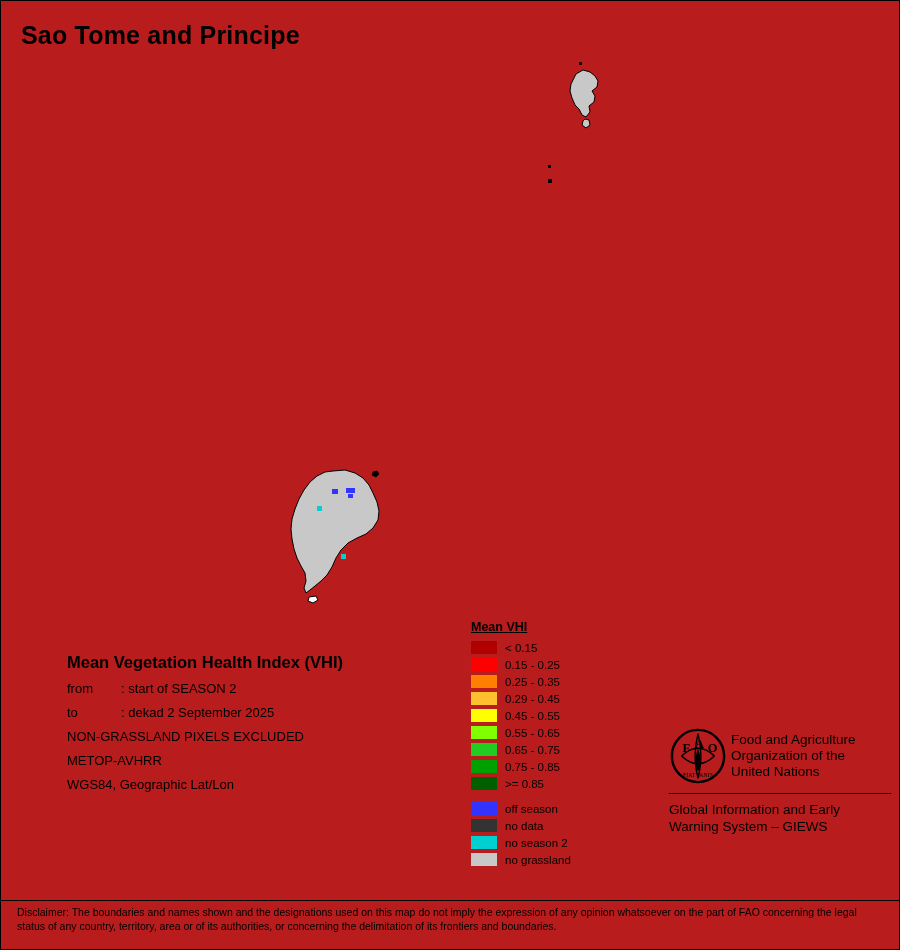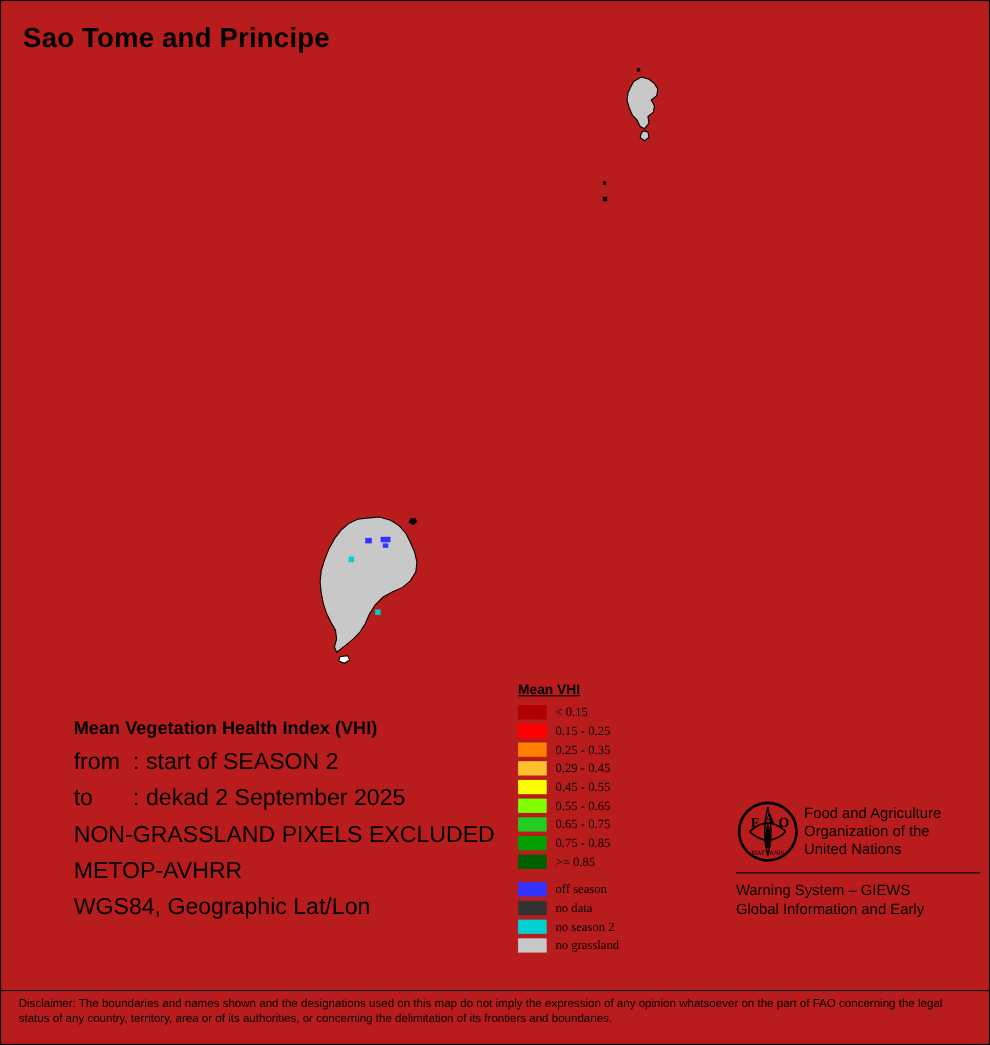--- a/index.html
+++ b/index.html
@@ -45,21 +45,21 @@
     width: 440px;
     margin-left: 48px;
   }
   .meta-title {
     font-size: 16.5px;
     font-weight: bold;
     color: #000;
     margin-bottom: 9px;
   }
   .meta-row {
-    font-size: 21px;
+    font-size: 13px;
     color: #000;
     margin-bottom: 9px;
     white-space: nowrap;
   }
   .meta-row .lbl {
     display: inline-block;
     width: 54px;
   }
   
   .legend {
@@ -71,21 +71,20 @@
     font-size: 12.5px;
     font-weight: bold;
     color: #000;
     text-decoration: underline;
     margin-bottom: 5px;
   }
   .legend-row {
     display: flex;
     align-items: center;
     height: 17px;
-    font-family: Liberation Serif, serif;
   }
   .legend-swatch {
     width: 26px;
     height: 13px;
     display: inline-block;
     margin-right: 8px;
   }
   .legend-label {
     font-size: 11.5px;
     color: #000;
@@ -271,21 +270,21 @@
         <text x="30" y="52" font-family="Liberation Serif, serif" font-size="6" fill="#000" text-anchor="middle">FIAT PANIS</text>
       </svg>
       <div class="fao-name">
         <div>Food and Agriculture</div>
         <div>Organization of the</div>
         <div>United Nations</div>
       </div>
     </div>
     <div class="fao-rule"></div>
     <div class="fao-sub">
+      <div>Global Information and Early</div>
       <div>Warning System – GIEWS</div>
-      <div>Global Information and Early</div>
     </div>
   </div>
 
   <div class="disclaimer-rule"></div>
   <div class="disclaimer">Disclaimer: The boundaries and names shown and the designations used on this map do not imply the expression of any opinion whatsoever on the part of FAO concerning the legal status of any country, territory, area or of its authorities, or concerning the delimitation of its frontiers and boundaries.</div>
 
 </div>
 
 </body></html>

